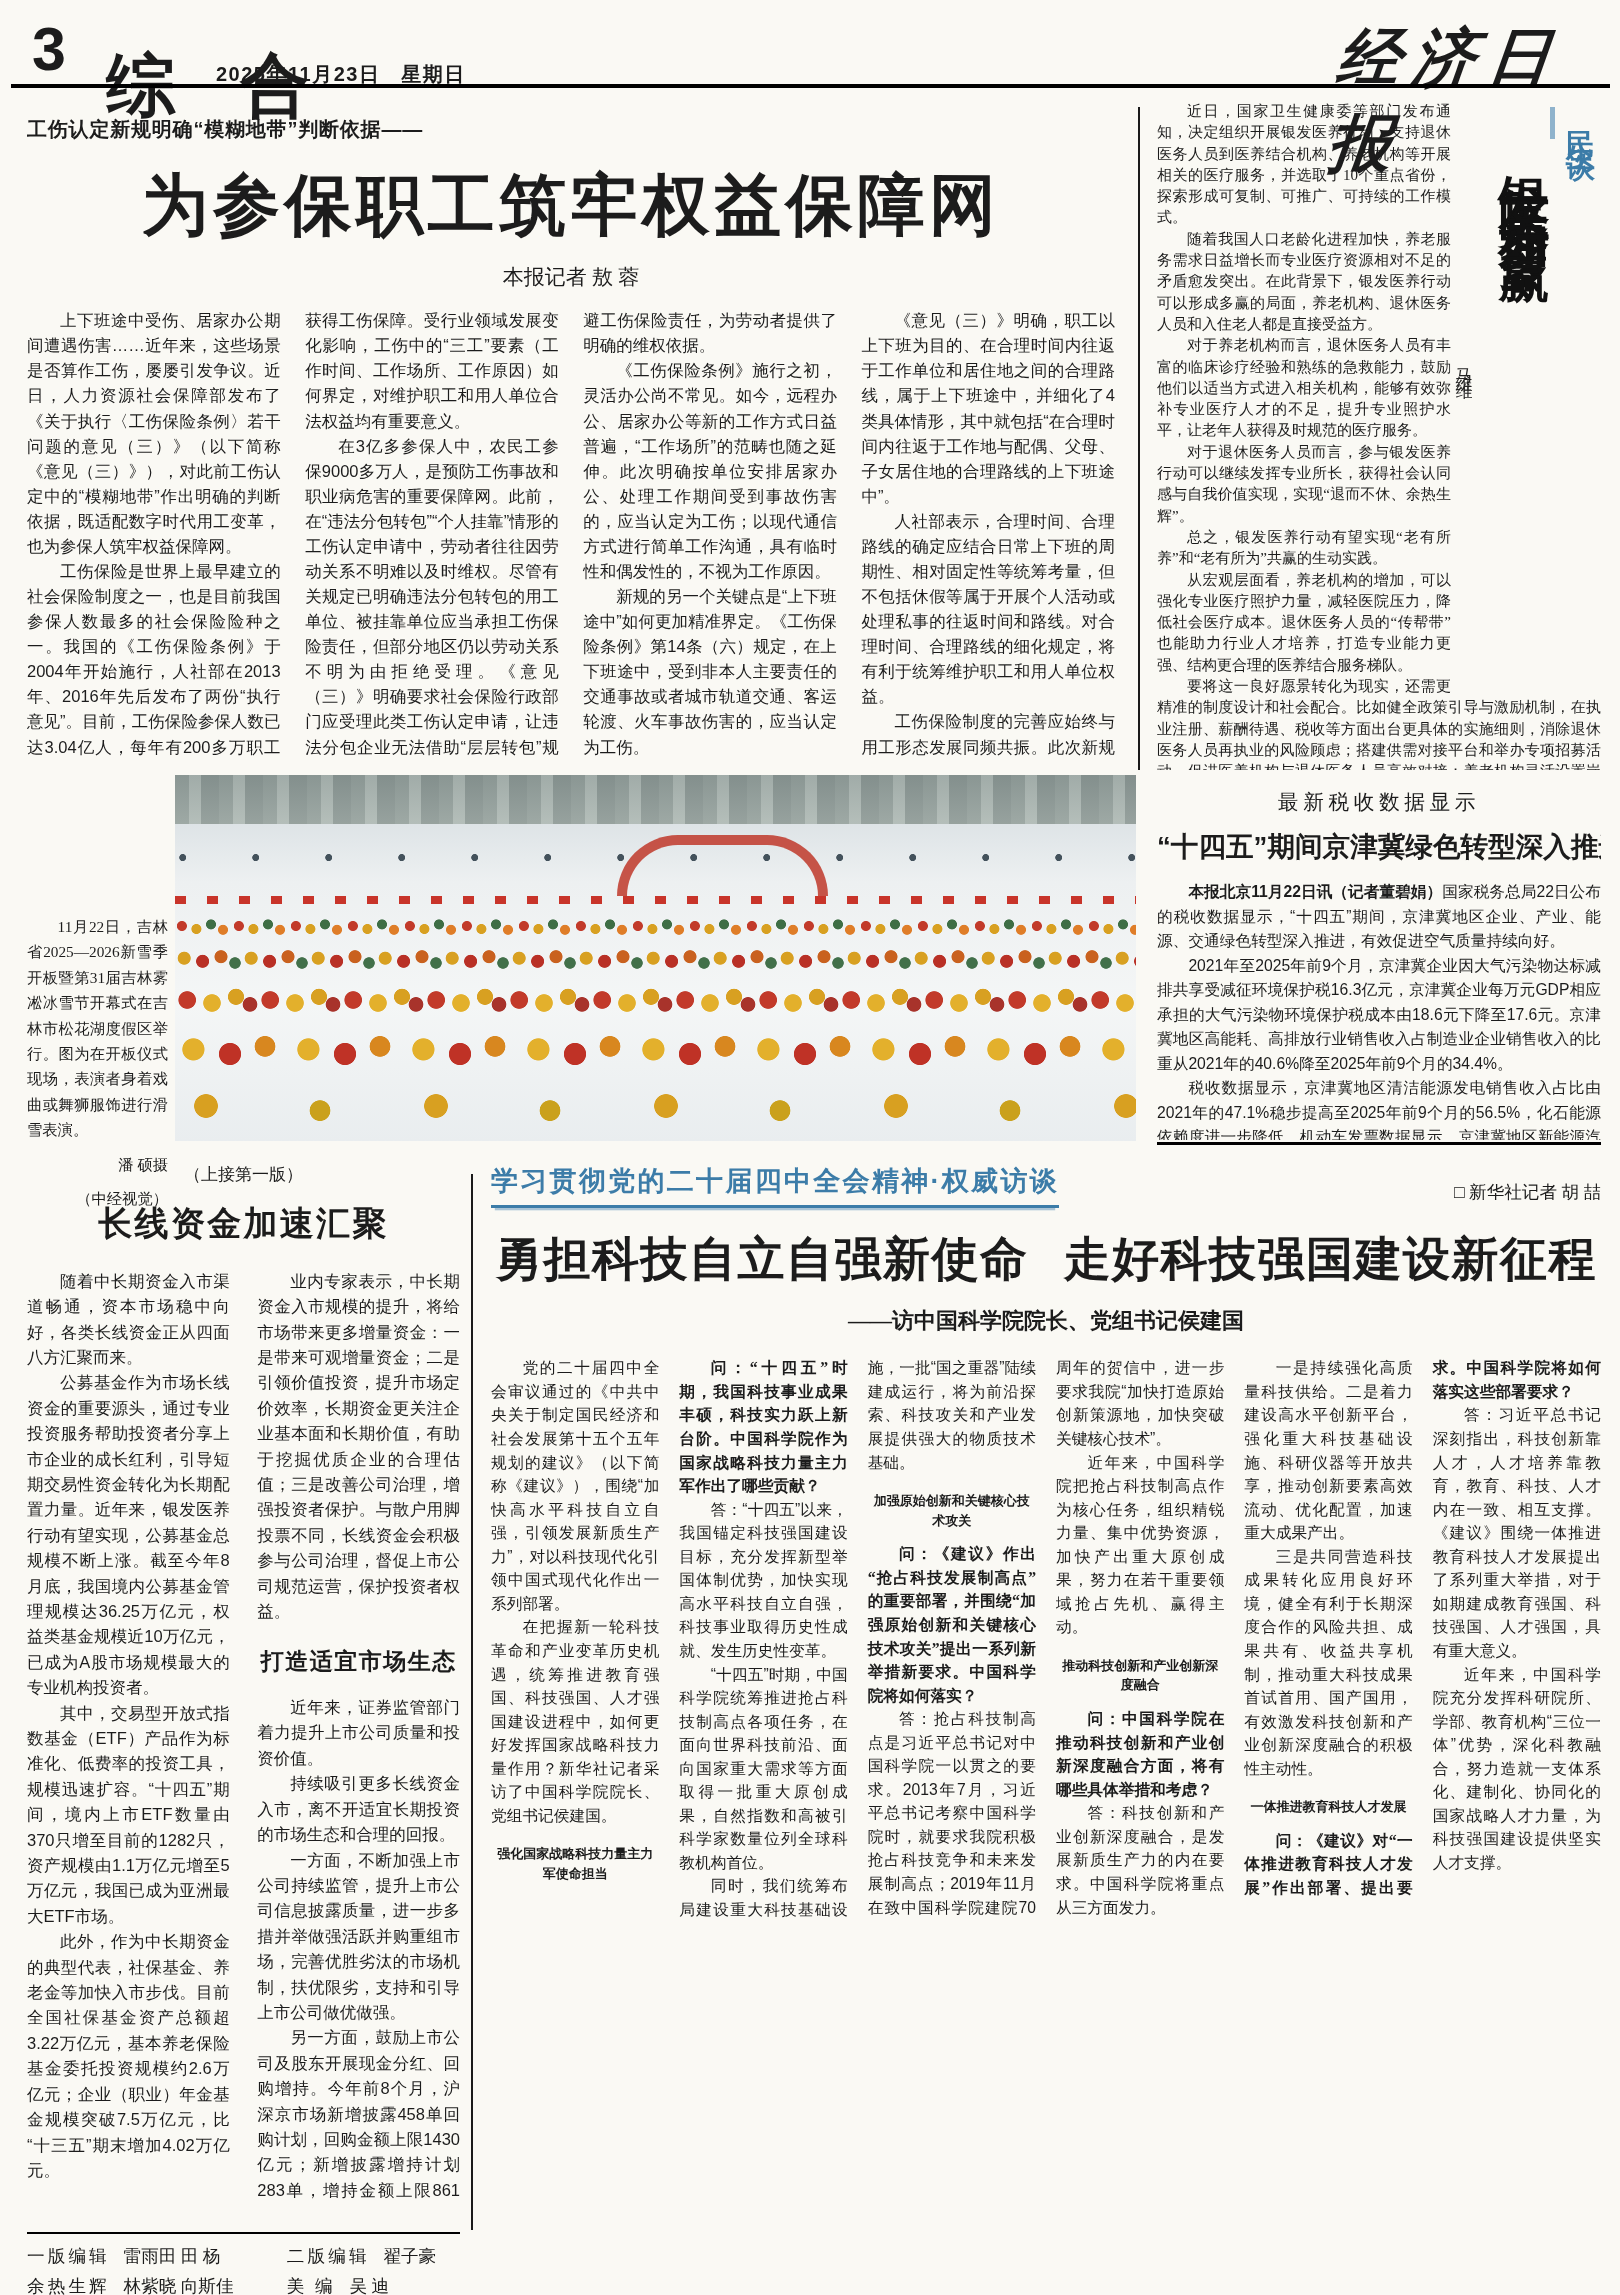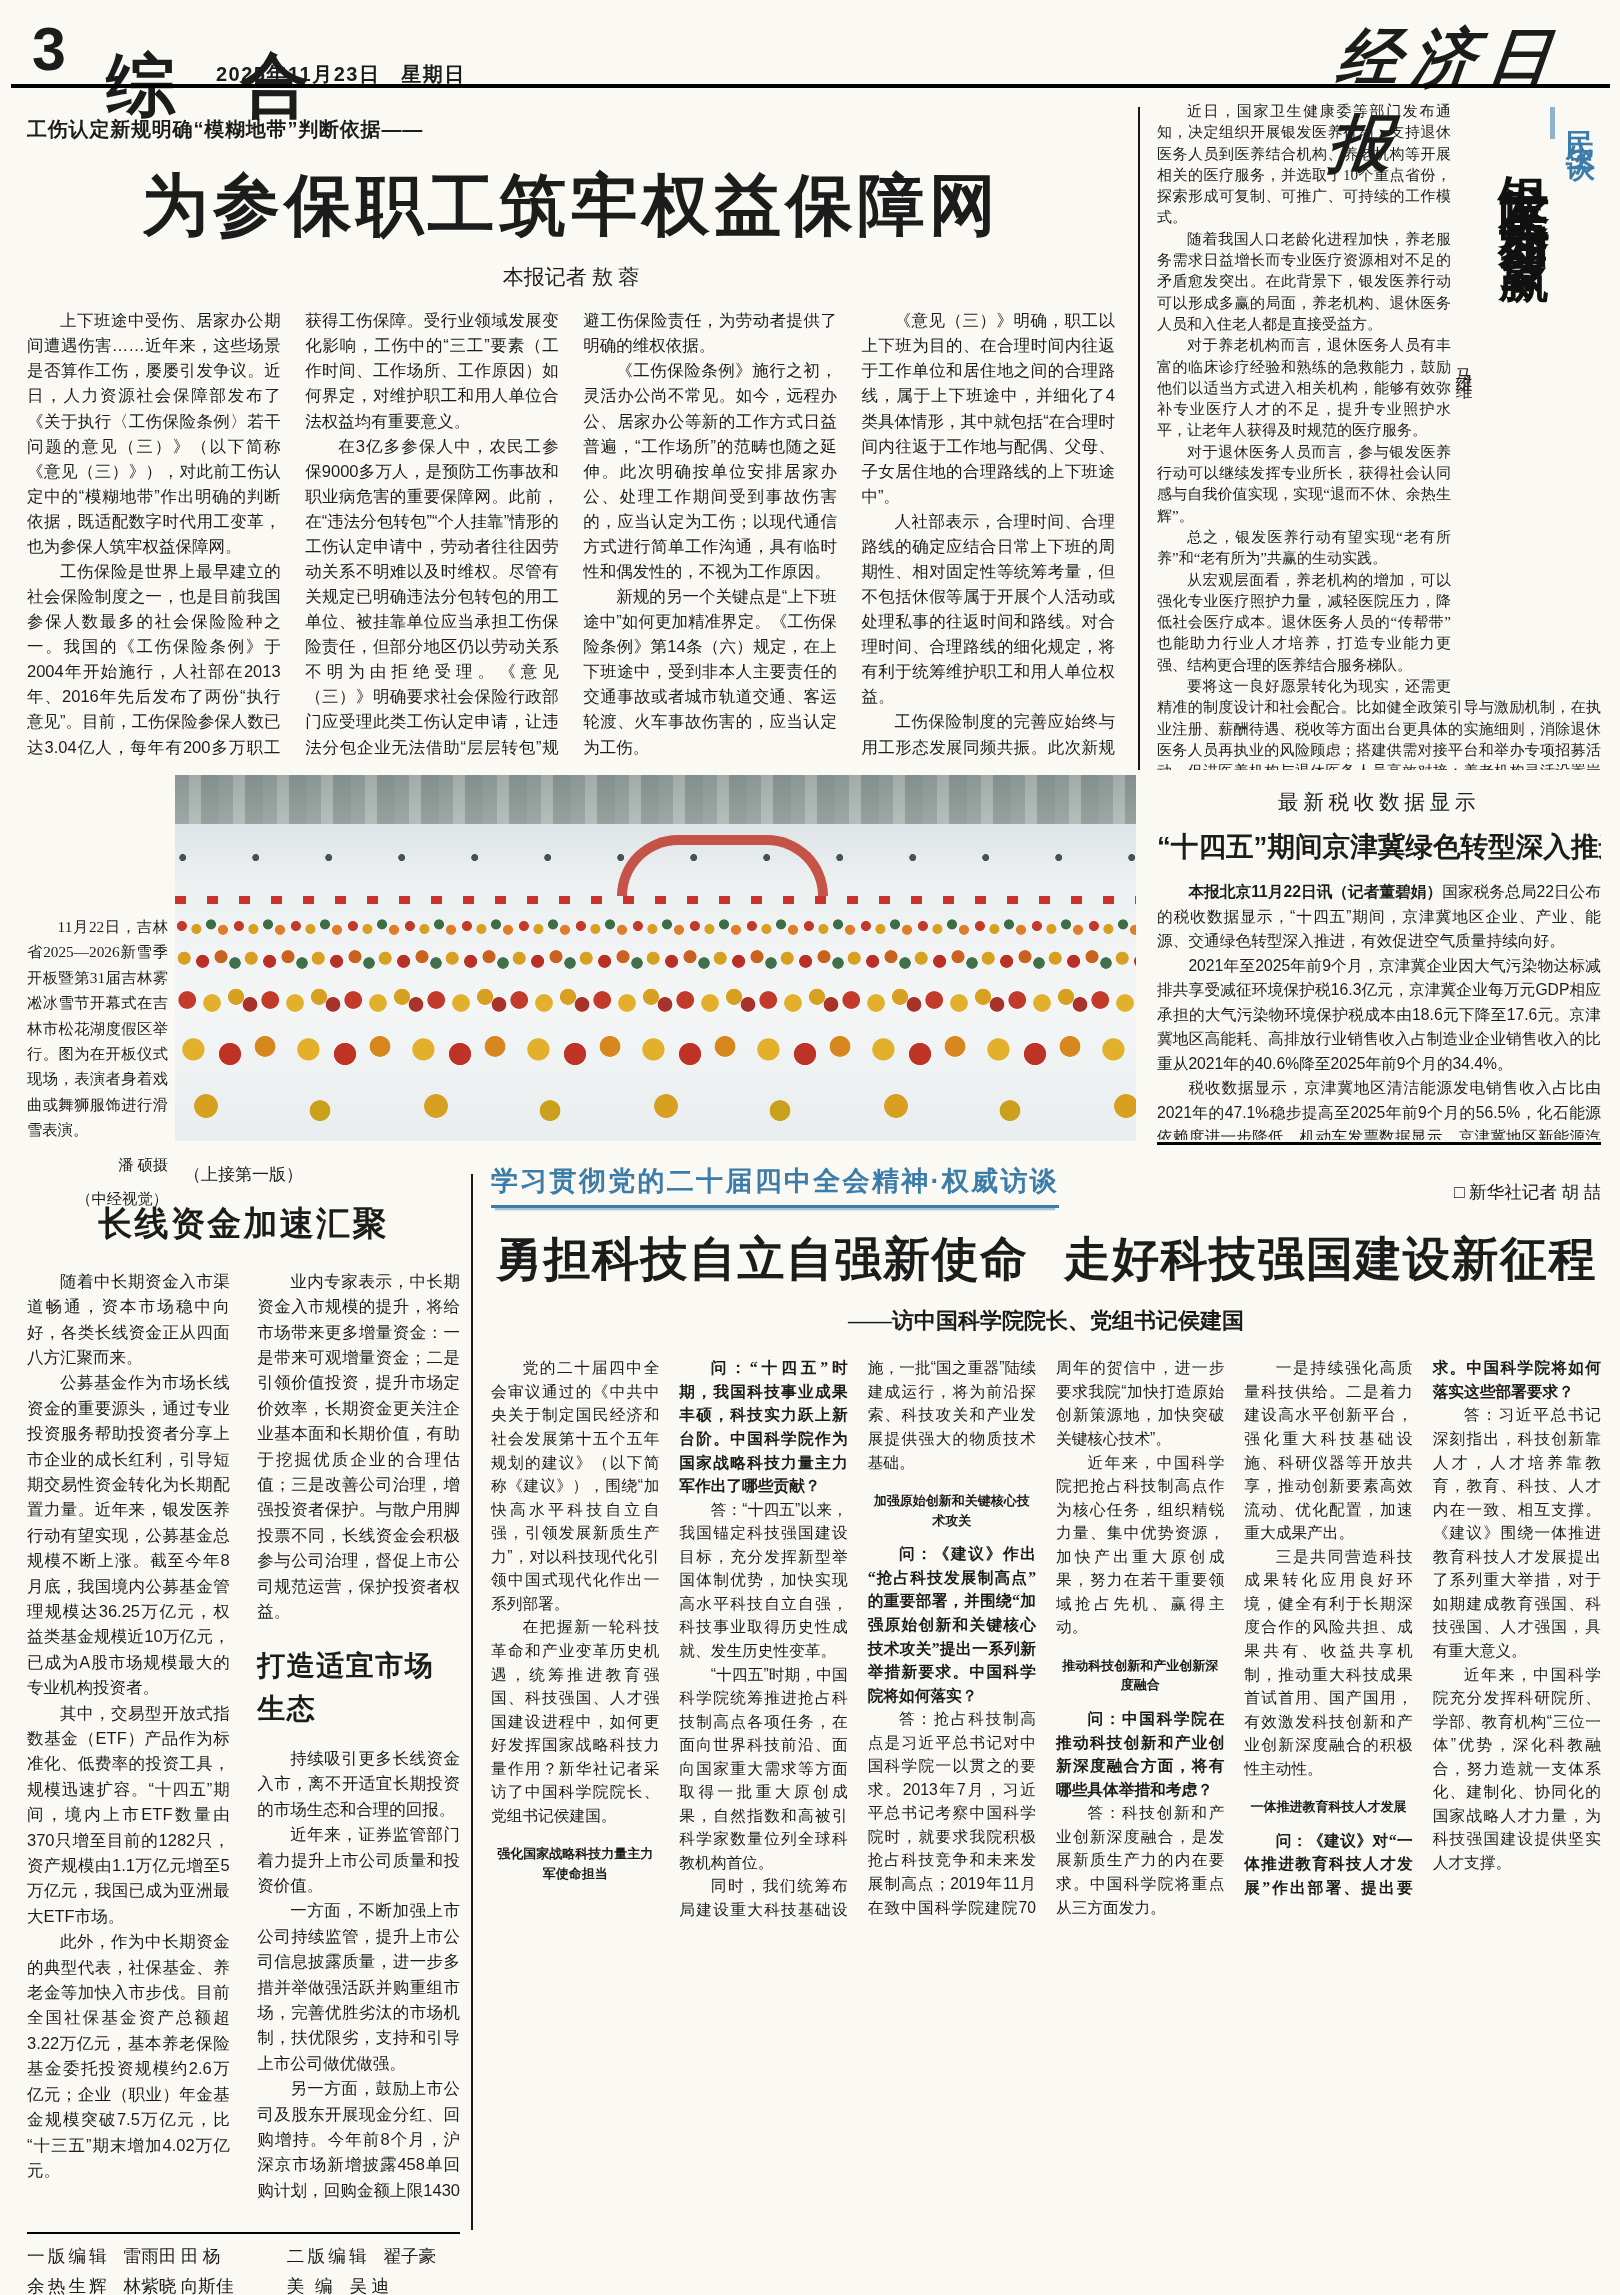--- a/index.html
+++ b/index.html
@@ -91,21 +91,21 @@
   .tax-lead-label{font-weight:800;}
   .tax-rule{left:1157px;top:1142px;width:444px;height:3.1px;background:#000;}
 
   
   .fund{left:27px;top:1163px;width:433px;height:1065px;overflow:hidden;}
   .fund-cont{text-align:center;font-size:17px;font-family:"Liberation Serif", serif;}
   .fund-title{margin-top:15.3px;text-align:center;font-size:34px;font-weight:900;letter-spacing:2.3px;}
   .fund-body{margin-top:21.4px;column-count:2;column-gap:27.6px;height:952px;overflow:hidden;
     font-size:16.5px;line-height:1.54;text-align:justify;}
   .fund-body p{margin:0;text-indent:2em;}
-  .fund-body .t-subhead{text-indent:0;text-align:left;font-size:28px;font-weight:900;
+  .fund-body .t-subhead{text-indent:0;text-align:center;font-size:23px;font-weight:900;
     margin:20px 0 15.3px 0;letter-spacing:1.5px;}
   .vr-2{left:471px;top:1174px;height:1056px;}
 
   
   .intv{left:491px;top:1163px;width:1110px;height:1125px;overflow:hidden;}
   .intv-bannerrow{display:flex;align-items:flex-end;justify-content:space-between;text-align:center;}
   .intv-banner{font-size:27px;font-weight:800;color:#3c7ca8;letter-spacing:2.3px;
     border-bottom:3.1px solid #3c7ca8;box-shadow:0 6.1px 0 -3.8px #aac4d6;padding-bottom:6.1px;}
   .intv-reporter{font-size:17.6px;font-family:"Liberation Serif", serif;padding-bottom:4.6px;}
   .intv-headline{margin-top:20px;text-align:center;font-size:47px;font-weight:900;letter-spacing:1.5px;white-space:nowrap;}
@@ -207,22 +207,22 @@
 <div class="abs fund">
   <div class="fund-cont">（上接第一版）</div>
   <div class="fund-title">长线资金加速汇聚</div>
   <div class="fund-body">
       <p class="t-p">随着中长期资金入市渠道畅通，资本市场稳中向好，各类长线资金正从四面八方汇聚而来。</p>
       <p class="t-p">公募基金作为市场长线资金的重要源头，通过专业投资服务帮助投资者分享上市企业的成长红利，引导短期交易性资金转化为长期配置力量。近年来，银发医养行动有望实现，公募基金总规模不断上涨。截至今年8月底，我国境内公募基金管理规模达36.25万亿元，权益类基金规模近10万亿元，已成为A股市场规模最大的专业机构投资者。</p>
       <p class="t-p">其中，交易型开放式指数基金（ETF）产品作为标准化、低费率的投资工具，规模迅速扩容。“十四五”期间，境内上市ETF数量由370只增至目前的1282只，资产规模由1.1万亿元增至5万亿元，我国已成为亚洲最大ETF市场。</p>
       <p class="t-p">此外，作为中长期资金的典型代表，社保基金、养老金等加快入市步伐。目前全国社保基金资产总额超3.22万亿元，基本养老保险基金委托投资规模约2.6万亿元；企业（职业）年金基金规模突破7.5万亿元，比“十三五”期末增加4.02万亿元。</p>
       <p class="t-p">业内专家表示，中长期资金入市规模的提升，将给市场带来更多增量资金：一是带来可观增量资金；二是引领价值投资，提升市场定价效率，长期资金更关注企业基本面和长期价值，有助于挖掘优质企业的合理估值；三是改善公司治理，增强投资者保护。与散户用脚投票不同，长线资金会积极参与公司治理，督促上市公司规范运营，保护投资者权益。</p>
       <p class="t-subhead">打造适宜市场生态</p>
+      <p class="t-p">近年来，证券监管部门着力提升上市公司质量和投资价值。</p>
       <p class="t-p">持续吸引更多长线资金入市，离不开适宜长期投资的市场生态和合理的回报。</p>
-      <p class="t-p">近年来，证券监管部门着力提升上市公司质量和投资价值。</p>
       <p class="t-p">一方面，不断加强上市公司持续监管，提升上市公司信息披露质量，进一步多措并举做强活跃并购重组市场，完善优胜劣汰的市场机制，扶优限劣，支持和引导上市公司做优做强。</p>
       <p class="t-p">另一方面，鼓励上市公司及股东开展现金分红、回购增持。今年前8个月，沪深京市场新增披露458单回购计划，回购金额上限1430亿元；新增披露增持计划283单，增持金额上限861亿元，金额已超2024年全年。</p>
     </div>
 </div>
 <div class="abs vrule vr-2"></div>
 
 <div class="abs intv">
   <div class="intv-bannerrow">
     <div class="intv-banner">学习贯彻党的二十届四中全会精神·权威访谈</div>
     <div class="intv-reporter">□ 新华社记者 胡 喆</div>

